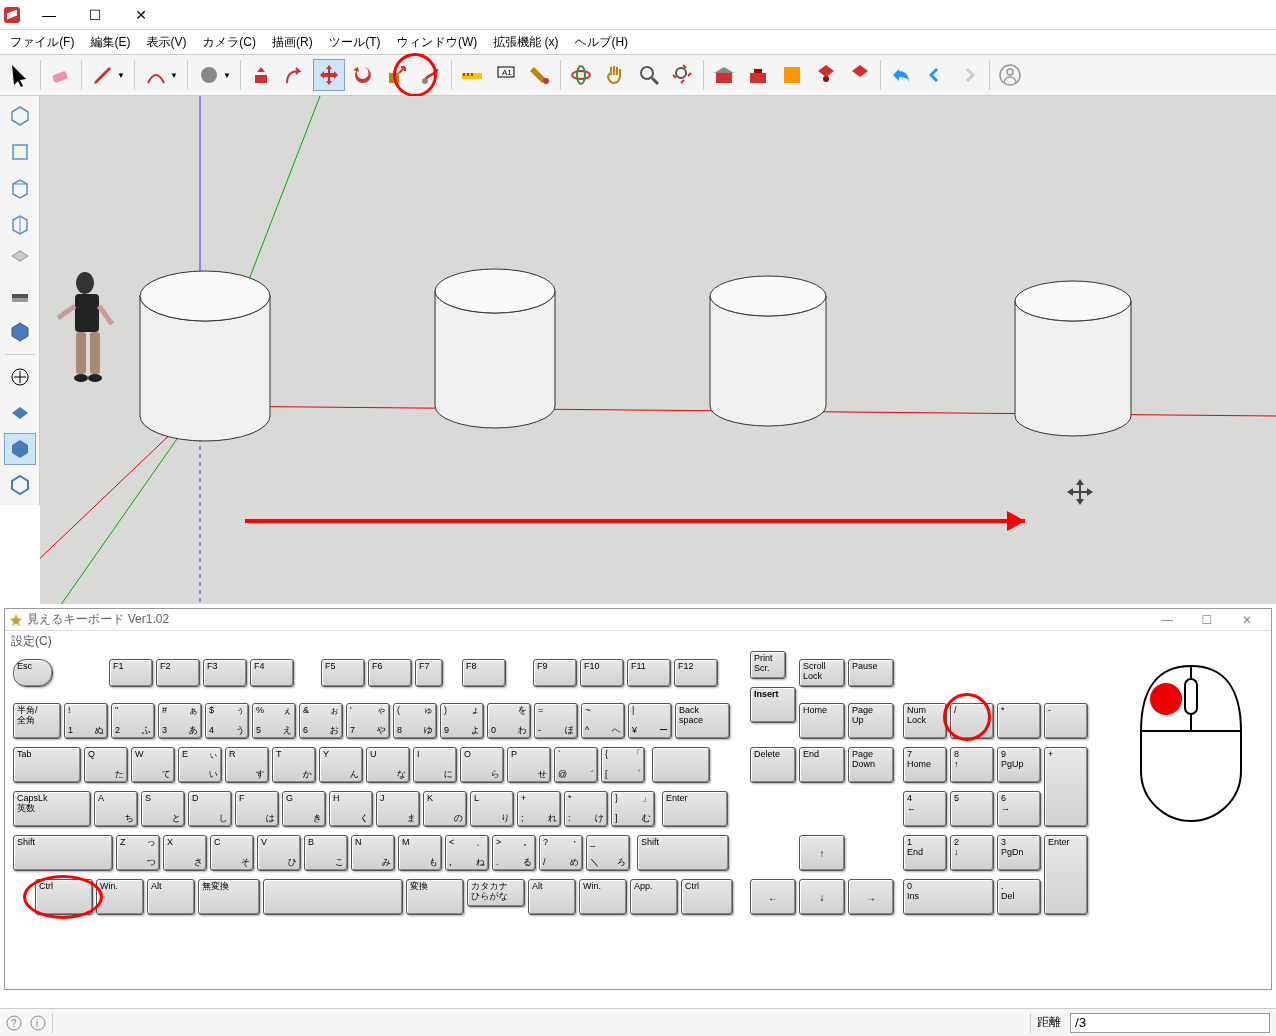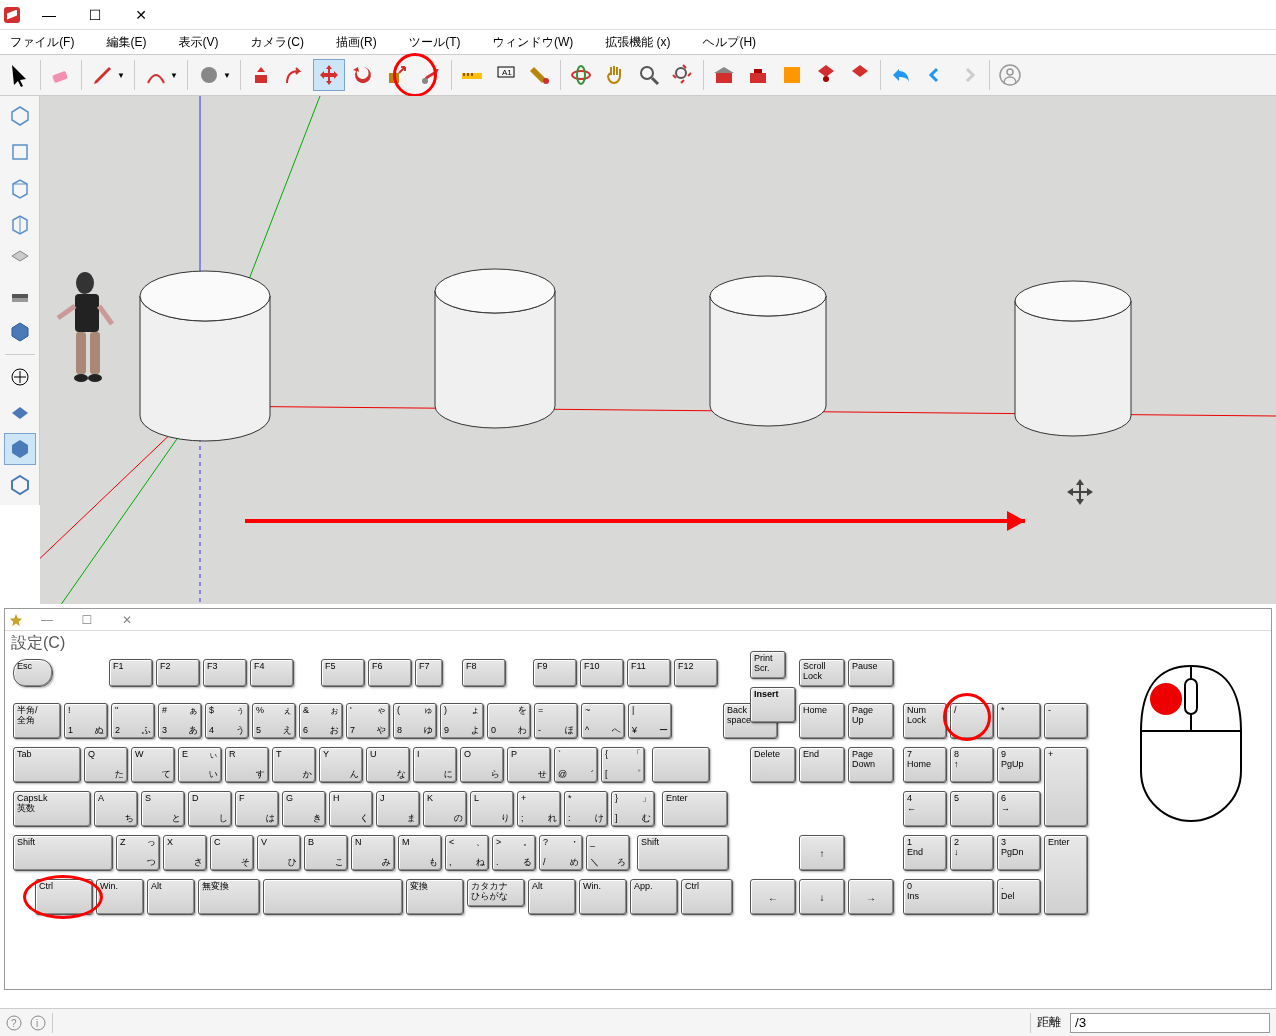--- a/index.html
+++ b/index.html
@@ -7,21 +7,21 @@
 
 
 .titlebar { height: 30px; display: flex; align-items: center; padding: 0 4px; border-bottom: 1px solid #ddd; }
 .titlebar .app-icon { width: 16px; height: 16px; background: #d32f2f; border-radius: 3px; margin-right: 6px; position: relative; }
 .titlebar .app-icon::after { content: ""; position: absolute; left: 3px; top: 3px; width: 10px; height: 10px; background: #fff; clip-path: polygon(0 40%, 100% 0, 100% 60%, 0 100%); }
 .titlebar .title { flex: 1; }
 .winbtns { display: flex; gap: 0; }
 .winbtn { width: 46px; height: 26px; display: flex; align-items: center; justify-content: center; font-size: 14px; }
 
 
-.menubar { height: 24px; display: flex; align-items: center; padding: 0 2px; font-size: 12px; gap: 16px; }
+.menubar { height: 24px; display: flex; align-items: center; padding: 0 2px; font-size: 12px; gap: 0; }
 .menubar span { padding: 2px 8px; }
 
 
 .toolbar { height: 42px; border-top: 1px solid #ccc; border-bottom: 1px solid #ccc; background: #f5f5f5; display: flex; align-items: center; padding: 0 4px; gap: 2px; position: relative; }
 .tbtn { width: 32px; height: 32px; display: flex; align-items: center; justify-content: center; border: 1px solid transparent; position: relative; }
 .tbtn.sel { background: #cde6f7; border: 1px solid #7da2ce; }
 .tbtn svg { width: 24px; height: 24px; }
 .tbtn .drop { width: 8px; font-size: 8px; margin-left: 2px; }
 .tbtn.wdd { width: 44px; }
 .tsep { width: 1px; height: 30px; background: #ccc; margin: 0 2px; }
@@ -36,21 +36,21 @@
 
 .viewport { position: absolute; left: 40px; top: 96px; right: 0; height: 508px; background: #d9d9d8; overflow: hidden; }
 .viewport svg { width: 100%; height: 100%; }
 
 
 .kbdwin { position: absolute; left: 4px; top: 608px; right: 4px; height: 382px; background: #fff; border: 1px solid #999; }
 .kbdwin .titlebar2 { height: 22px; background: #fff; display: flex; align-items: center; padding: 0 4px; font-size: 12px; color: #666; border-bottom: 1px solid #ddd; }
 .kbdwin .titlebar2 .kicon { width: 14px; height: 14px; margin-right: 4px; }
 .kbdwin .titlebar2 .kttl { flex: 1; }
 .kbdwin .titlebar2 .kwin { width: 40px; text-align: center; color: #888; }
-.kbdwin .kmenu { height: 20px; padding: 2px 6px; font-size: 16px; color: #555; }
+.kbdwin .kmenu { height: 20px; padding: 2px 6px; font-size: 12px; color: #555; }
 .kbdarea { position: relative; height: 336px; background: #fff; }
 
 .key { position: absolute; background: linear-gradient(#e8e8e8, #d0d0d0); border: 1px solid #555; border-radius: 3px; box-shadow: inset -1px -1px 0 #888, inset 1px 1px 0 #fff, 1px 1px 2px rgba(0,0,0,.3); font-size: 10px; padding: 2px 3px; line-height: 1.1; }
 .key .tl { position: absolute; top: 2px; left: 3px; font-size: 9px; }
 .key .tr { position: absolute; top: 2px; right: 3px; font-size: 9px; }
 .key .bl { position: absolute; bottom: 2px; left: 3px; font-size: 9px; }
 .key .br { position: absolute; bottom: 2px; right: 3px; font-size: 9px; }
 .key .c { position: absolute; top: 50%; left: 50%; transform: translate(-50%,-50%); }
 
 .mouse { position: absolute; right: 20px; top: 10px; width: 120px; height: 165px; }
@@ -366,20 +366,21 @@
       <path d="M0 -12 l-4 6 h3 v6 h-6 v-3 l-6 4 6 4 v-3 h6 v6 h-3 l4 6 4 -6 h-3 v-6 h6 v3 l6 -4 -6 -4 v3 h-6 v-6 h3 z" fill="#444"></path>
     </g>
   </svg>
 </div>
 
 <div class="kbdwin">
   <div class="titlebar2">
     <svg class="kicon" viewBox="0 0 16 16">
         <path d="M8 1l2 5 5 .5-4 3.5 1.5 5L8 12l-4.5 3 1.5-5-4-3.5 5-.5z" fill="#c9a227"></path>
       </svg>
+    <div class="kttl">見えるキーボード Ver1.02</div>
     <div class="kwin">—</div>
     <div class="kwin">☐</div>
     <div class="kwin">✕</div>
   </div>
   <div class="kmenu">設定(C)</div>
   <div class="kbdarea" id="kbdarea">
 
     <div class="mouse">
       <svg viewBox="0 0 120 165" width="120" height="165">
         <path d="M60 5 C95 5 110 30 110 70 v40 c0 30 -25 50 -50 50 s-50 -20 -50 -50 V70 C10 30 25 5 60 5 z" fill="#fff" stroke="#000" stroke-width="2"></path>
@@ -505,21 +506,21 @@
       <div class="key" style="left: 576px; top: 52px; width: 44px; height: 36px;">
         <span class="tl">~</span>
         <span class="bl">^</span>
         <span class="br">へ</span>
       </div>
       <div class="key" style="left: 623px; top: 52px; width: 44px; height: 36px;">
         <span class="tl">|</span>
         <span class="bl">¥</span>
         <span class="br">ー</span>
       </div>
-      <div class="key" style="left: 670px; top: 52px; width: 55px; height: 36px; margin-left: 48px;">
+      <div class="key" style="left: 670px; top: 52px; width: 55px; height: 36px;">
         <span class="tl">Back<br>space</span>
       </div>
       <div class="key" style="left: 745px; top: 36px; width: 46px; height: 36px; font-weight: bold;">
         <span class="tl">Insert</span>
       </div>
       <div class="key" style="left: 794px; top: 52px; width: 46px; height: 36px;">
         <span class="tl">Home</span>
       </div>
       <div class="key" style="left: 843px; top: 52px; width: 46px; height: 36px;">
         <span class="tl">Page<br>Up</span>

